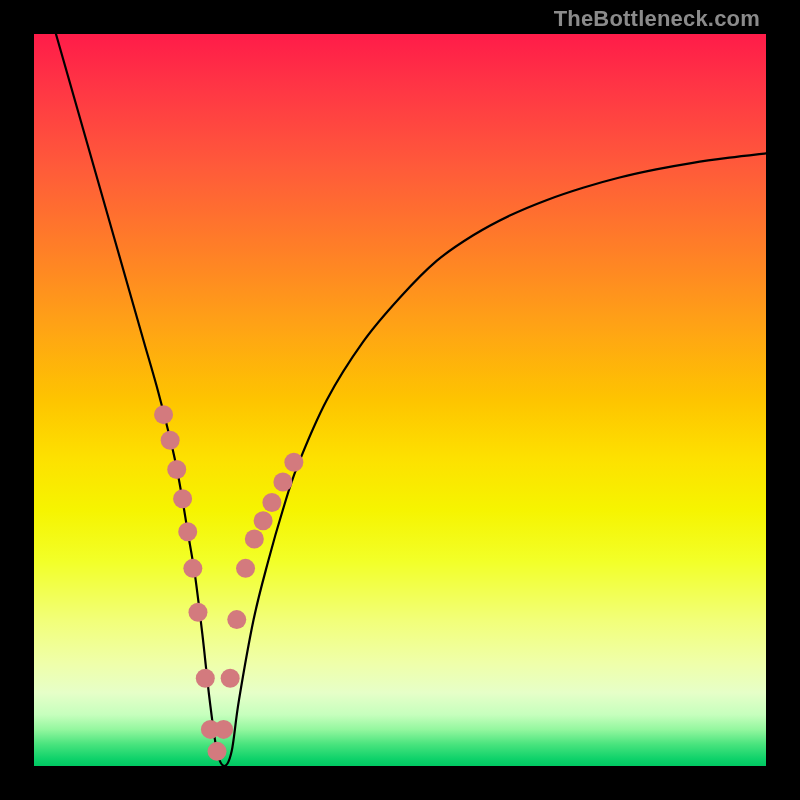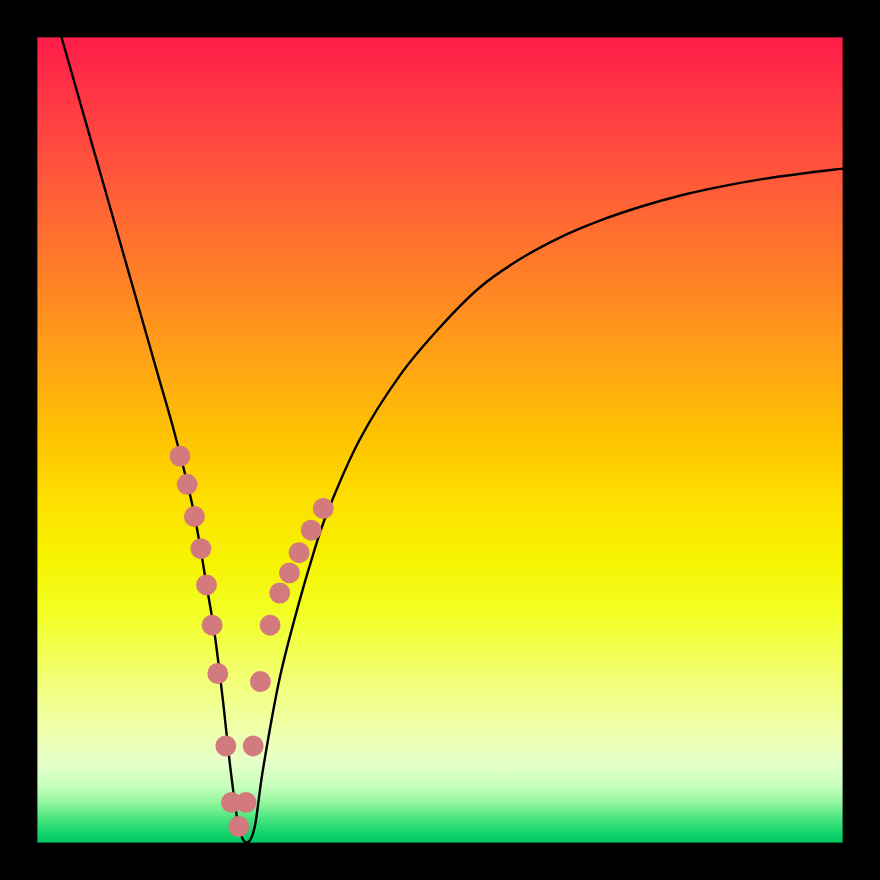--- a/index.html
+++ b/index.html
@@ -60,20 +60,21 @@
   }
   .marker {
     fill: #d37a7e;
     stroke: none;
   }
 </style>
 </head>
 <body>
 
 <div class="frame">
+  <div class="watermark">TheBottleneck.com</div>
   <div class="plot-area">
     <svg class="curve" viewBox="0 0 732 732">
       <path id="curvePath" class="curve-path" d="M 21.96 0.00 C 24.40 8.54, 31.72 34.16, 36.60 51.24 C 41.48 68.32, 46.36 85.40, 51.24 102.48 C 56.12 119.56, 61.00 136.64, 65.88 153.72 C 70.76 170.80, 75.64 187.88, 80.52 204.96 C 85.40 222.04, 90.28 239.12, 95.16 256.20 C 100.04 273.28, 104.92 290.36, 109.80 307.44 C 114.68 324.52, 119.56 340.38, 124.44 358.68 C 129.32 376.98, 135.42 401.38, 139.08 417.24 C 142.74 433.10, 143.96 440.42, 146.40 453.84 C 148.84 467.26, 151.28 483.12, 153.72 497.76 C 156.16 512.40, 158.60 524.60, 161.04 541.68 C 163.48 558.76, 165.92 579.50, 168.36 600.24 C 170.80 620.98, 173.24 646.60, 175.68 666.12 C 178.12 685.64, 180.56 706.38, 183.00 717.36 C 185.44 728.34, 187.88 732.00, 190.32 732.00 C 192.76 732.00, 195.20 728.34, 197.64 717.36 C 200.08 706.38, 201.30 688.08, 204.96 666.12 C 208.62 644.16, 214.72 608.78, 219.60 585.60 C 224.48 562.42, 229.36 545.34, 234.24 527.04 C 239.12 508.74, 244.00 491.66, 248.88 475.80 C 253.76 459.94, 256.20 450.18, 263.52 431.88 C 270.84 413.58, 281.82 386.74, 292.80 366.00 C 303.78 345.26, 317.20 324.52, 329.40 307.44 C 341.60 290.36, 353.80 276.94, 366.00 263.52 C 378.20 250.10, 390.40 237.29, 402.60 226.92 C 414.80 216.55, 427.00 208.86, 439.20 201.30 C 451.40 193.74, 463.60 187.39, 475.80 181.54 C 488.00 175.68, 500.20 170.80, 512.40 166.16 C 524.60 161.53, 536.80 157.50, 549.00 153.72 C 561.20 149.94, 573.40 146.52, 585.60 143.47 C 597.80 140.42, 610.00 137.86, 622.20 135.42 C 634.40 132.98, 646.60 130.78, 658.80 128.83 C 671.00 126.88, 683.20 125.29, 695.40 123.71 C 707.60 122.12, 725.90 120.05, 732.00 119.32"></path>
       <g id="markerGroup">
           <circle cx="129.56" cy="380.64" r="9.5" class="marker"></circle>
           <circle cx="136.15" cy="406.26" r="9.5" class="marker"></circle>
           <circle cx="142.74" cy="435.54" r="9.5" class="marker"></circle>
           <circle cx="148.60" cy="464.82" r="9.5" class="marker"></circle>
           <circle cx="153.72" cy="497.76" r="9.5" class="marker"></circle>
           <circle cx="158.84" cy="534.36" r="9.5" class="marker"></circle>

